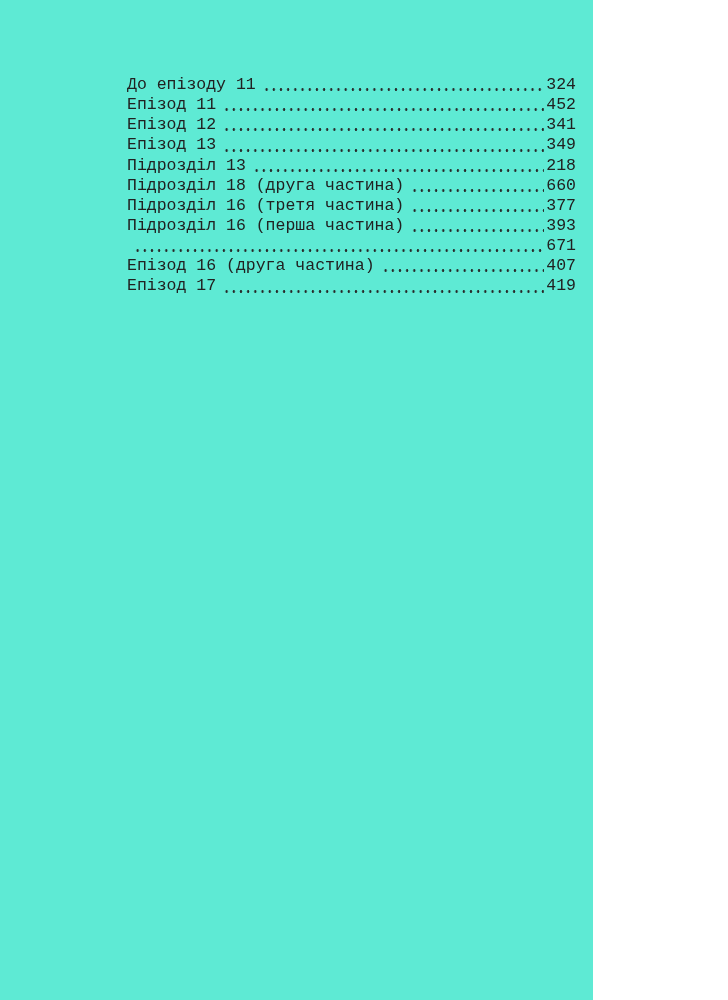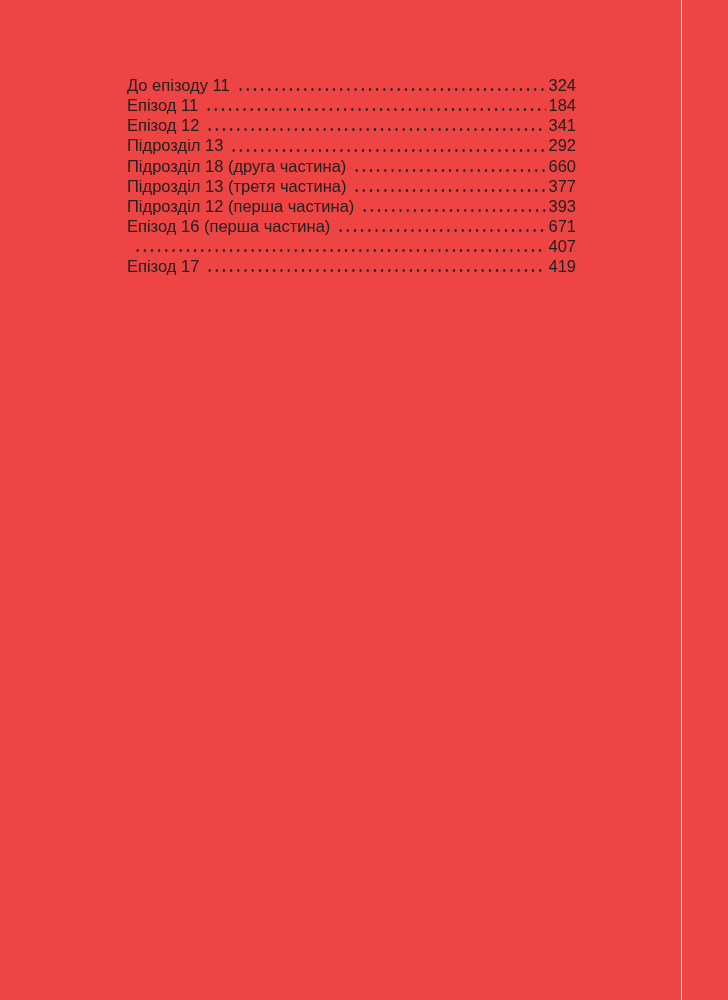--- a/index.html
+++ b/index.html
@@ -1,22 +1,22 @@
 <!DOCTYPE html>
 <html><head>
 <meta charset="utf-8">
 <style>
   html, body { margin: 0; padding: 0; background: #ffffff; }
   .page {
     position: relative;
-    width: 728px;
+    width: 593px;
     height: 1000px;
-    background: #ef4444;
+    background: #5eead4;
     overflow: hidden;
-    font-family: Liberation Sans, sans-serif;
+    font-family: Liberation Mono, monospace;
   }
   .toc {
     position: absolute;
     left: 127px;
     top: 75px;
     width: 449px;
     color: #212121;
     font-size: 16.5px;
     line-height: 20.15px;
   }
@@ -54,63 +54,68 @@
 
       <div class="toc-row">
         <span class="toc-title">До епізоду 11</span>
         <span class="toc-leader"></span>
         <span class="toc-page">324</span>
       </div>
 
       <div class="toc-row">
         <span class="toc-title">Епізод 11</span>
         <span class="toc-leader"></span>
-        <span class="toc-page">184</span>
+        <span class="toc-page">452</span>
       </div>
 
       <div class="toc-row">
         <span class="toc-title">Епізод 12</span>
         <span class="toc-leader"></span>
         <span class="toc-page">341</span>
       </div>
 
+      <div class="toc-row">
+        <span class="toc-title">Епізод 13</span>
+        <span class="toc-leader"></span>
+        <span class="toc-page">349</span>
+      </div>
 
 
       <div class="toc-row">
         <span class="toc-title">Підрозділ 13</span>
         <span class="toc-leader"></span>
-        <span class="toc-page">292</span>
+        <span class="toc-page">218</span>
       </div>
 
       <div class="toc-row">
         <span class="toc-title">Підрозділ 18 (друга частина)</span>
         <span class="toc-leader"></span>
         <span class="toc-page">660</span>
       </div>
 
       <div class="toc-row">
-        <span class="toc-title">Підрозділ 13 (третя частина)</span>
+        <span class="toc-title">Підрозділ 16 (третя частина)</span>
         <span class="toc-leader"></span>
         <span class="toc-page">377</span>
       </div>
 
       <div class="toc-row">
-        <span class="toc-title">Підрозділ 12 (перша частина)</span>
+        <span class="toc-title">Підрозділ 16 (перша частина)</span>
         <span class="toc-leader"></span>
         <span class="toc-page">393</span>
       </div>
 
 
       <div class="toc-row">
-        <span class="toc-title">Епізод 16 (перша частина)</span>
         <span class="toc-leader"></span>
         <span class="toc-page">671</span>
       </div>
 
       <div class="toc-row">
+        <span class="toc-title">Епізод 16 (друга частина)</span>
         <span class="toc-leader"></span>
         <span class="toc-page">407</span>
       </div>
 
       <div class="toc-row">
         <span class="toc-title">Епізод 17</span>
         <span class="toc-leader"></span>
         <span class="toc-page">419</span>
       </div>
     </div>

